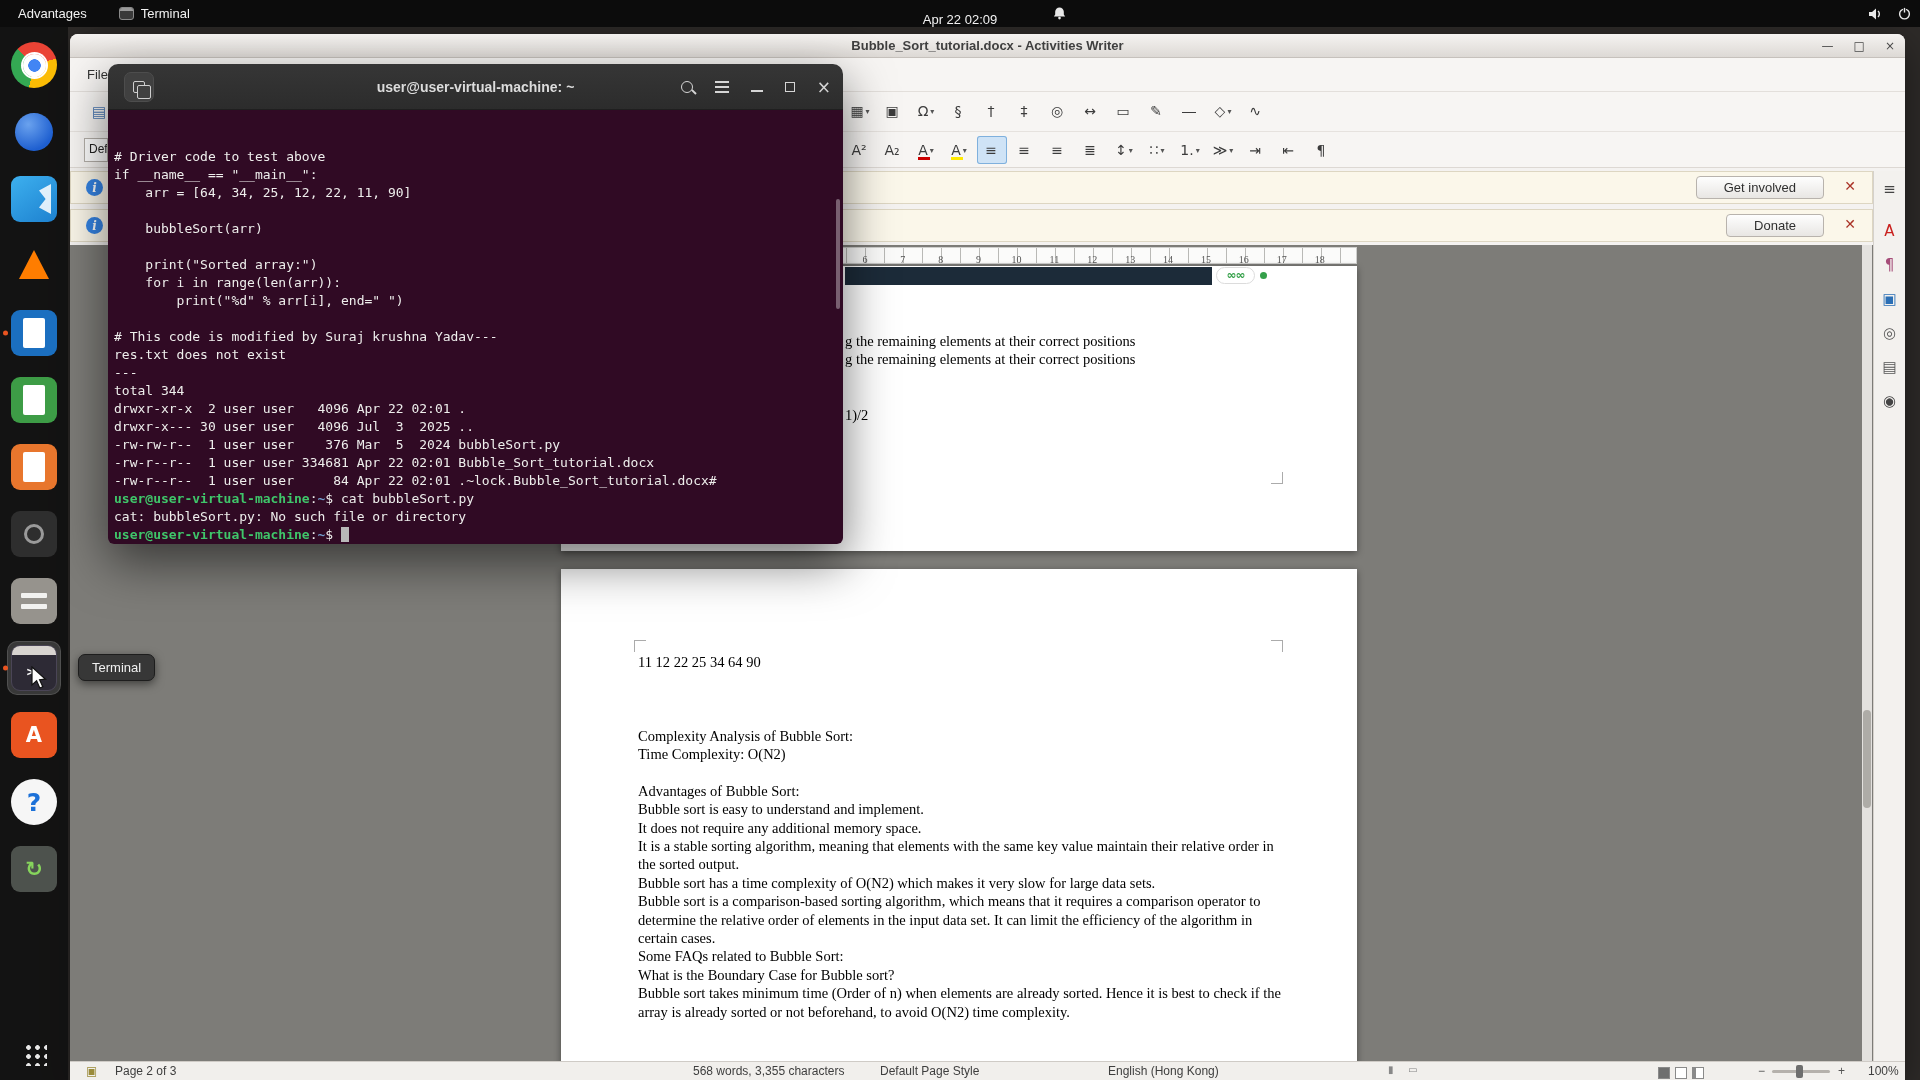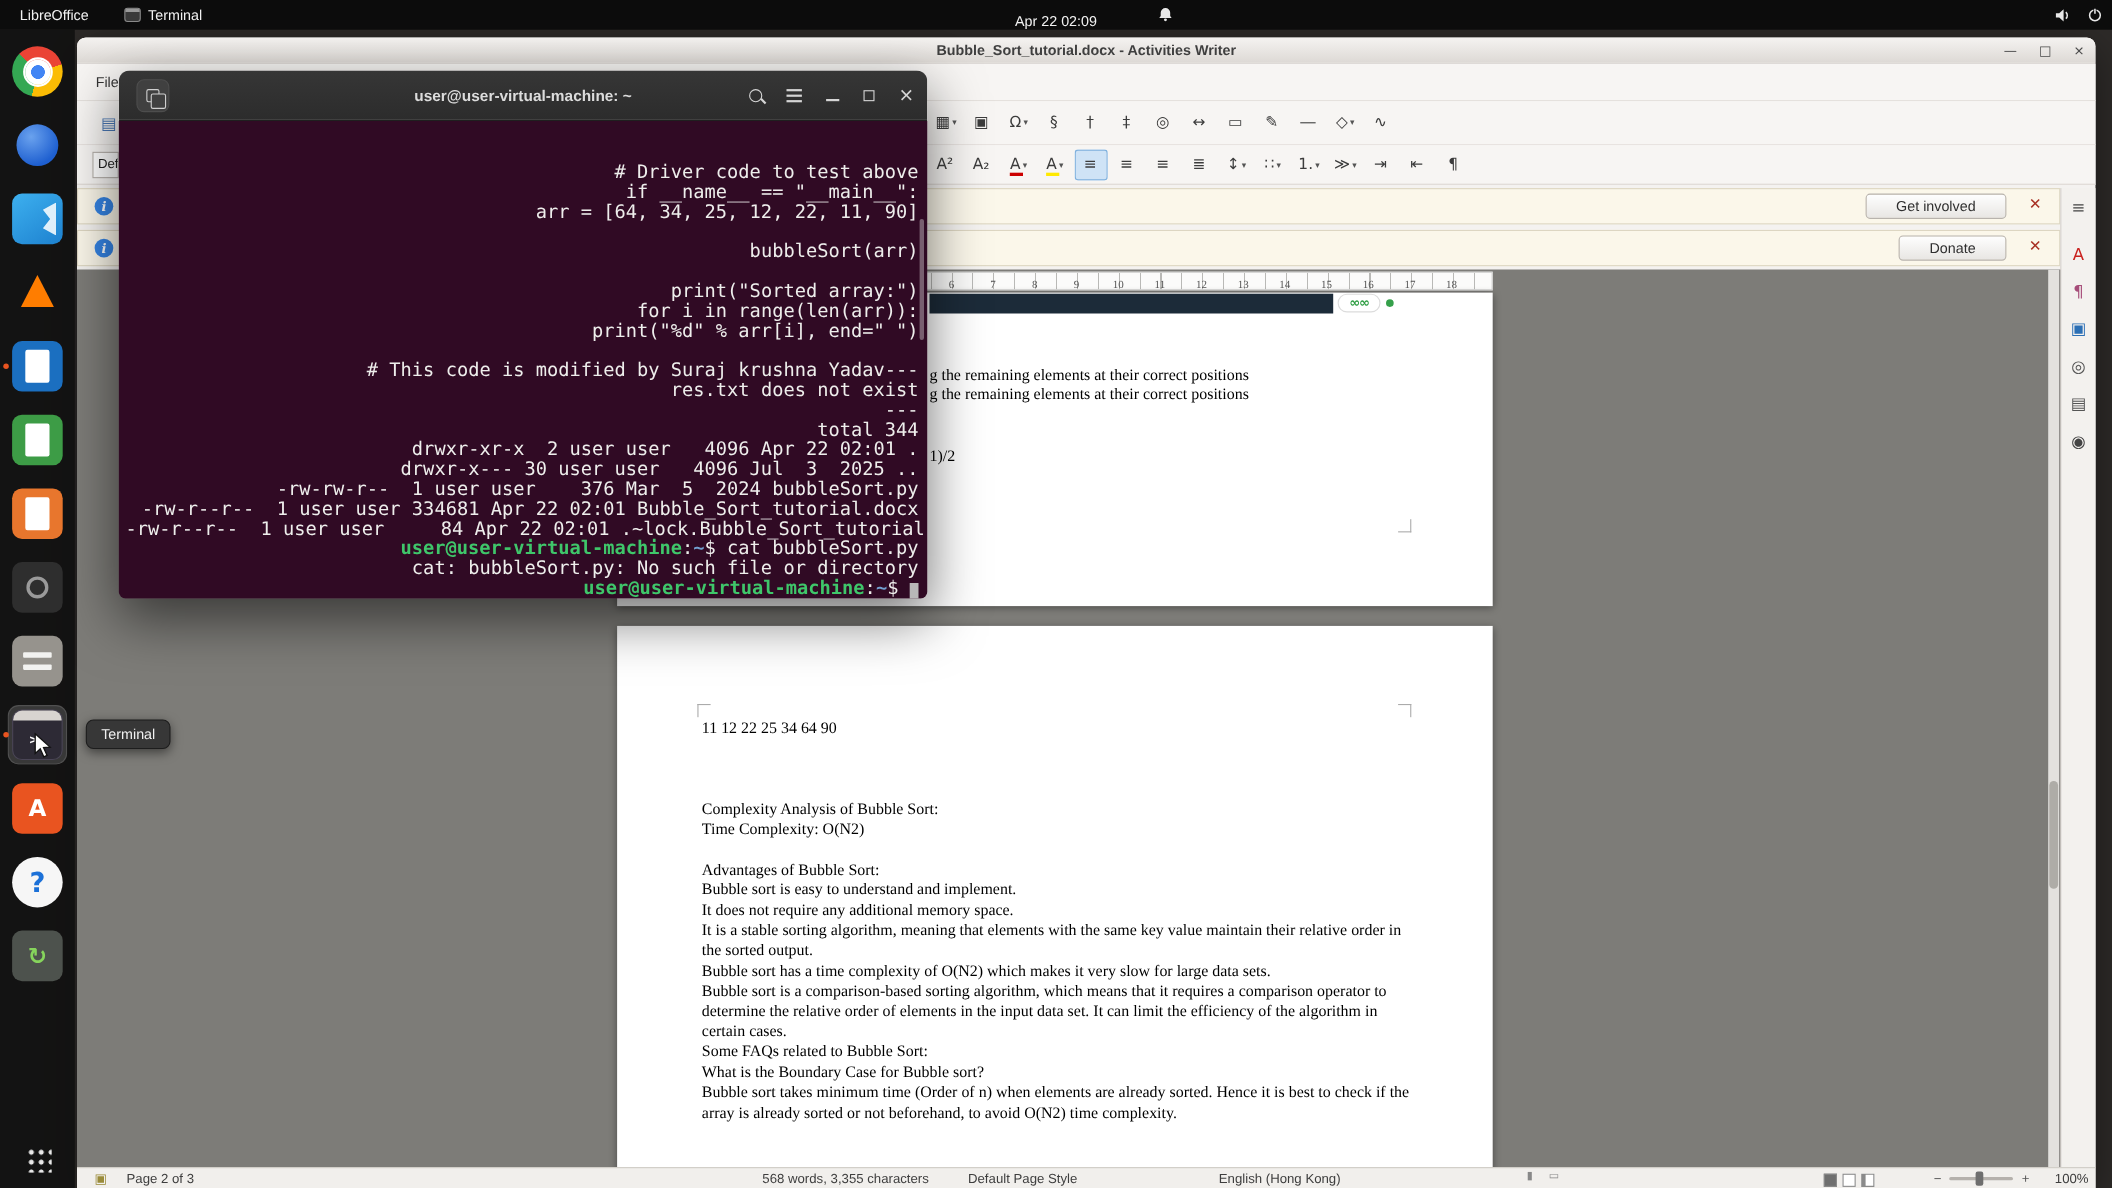--- a/index.html
+++ b/index.html
@@ -148,21 +148,21 @@
           border-radius:2px; background:#404040; }
   .t-hbtns { position:absolute; right:12px; top:0; height:46px; display:flex; align-items:center; gap:22px; }
   .t-search { width:12px; height:12px; border:1.7px solid #d5d5d5; border-radius:50%; position:relative; }
   .t-search::after { content:""; position:absolute; left:9px; top:9px; width:6px; height:1.7px; background:#d5d5d5; transform:rotate(45deg); }
   .t-menu { width:14px; height:2px; background:#d5d5d5; box-shadow:0 -5px 0 #d5d5d5,0 5px 0 #d5d5d5; }
   .t-min { width:12px; height:2px; background:#d5d5d5; margin-top:8px; }
   .t-max { width:10px; height:10px; border:1.7px solid #d5d5d5; }
   .t-close { color:#d5d5d5; font-size:17px; line-height:1; font-family:"DejaVu Sans",sans-serif; }
   .t-body { position:absolute; left:0; top:46px; right:0; bottom:0; background:#300a24; border-radius:0 0 6px 6px;
           overflow:hidden; padding:38px 8px 6px 6px;
-          font-family:"DejaVu Sans Mono",monospace; font-size:17px; line-height:18px; color:#eeeeec;text-align:right; }
+          font-family:"DejaVu Sans Mono",monospace; font-size:13px; line-height:18px; color:#eeeeec; }
   .tline { white-space:pre; min-height:18px; }
   .t-green { color:#3fc66a; font-weight:bold; }
   .t-blue { color:#729fcf; font-weight:bold; }
   .t-cursor { display:inline-block; width:8px; height:15px; background:#b8b8b8; vertical-align:text-bottom; }
   .t-scroll { position:absolute; right:3px; top:135px; width:4px; height:110px; background:rgba(255,255,255,.35); border-radius:2px; }
 
   svg { display:block; }
 </style>
 </head>
 <body>
@@ -479,21 +479,21 @@
       <div class="tline"># Driver code to test above</div><div class="tline">if __name__ == "__main__":</div><div class="tline">    arr = [64, 34, 25, 12, 22, 11, 90]</div><div class="tline"></div><div class="tline">    bubbleSort(arr)</div><div class="tline"></div><div class="tline">    print("Sorted array:")</div><div class="tline">    for i in range(len(arr)):</div><div class="tline">        print("%d" % arr[i], end=" ")</div><div class="tline"></div><div class="tline"># This code is modified by Suraj krushna Yadav---</div><div class="tline">res.txt does not exist</div><div class="tline">---</div><div class="tline">total 344</div><div class="tline">drwxr-xr-x  2 user user   4096 Apr 22 02:01 .</div><div class="tline">drwxr-x--- 30 user user   4096 Jul  3  2025 ..</div><div class="tline">-rw-rw-r--  1 user user    376 Mar  5  2024 bubbleSort.py</div><div class="tline">-rw-r--r--  1 user user 334681 Apr 22 02:01 Bubble_Sort_tutorial.docx</div><div class="tline">-rw-r--r--  1 user user     84 Apr 22 02:01 .~lock.Bubble_Sort_tutorial.docx#</div></div>
       <div class="tline"><span class="t-green">user@user-virtual-machine</span><span>:</span><span class="t-blue">~</span><span>$ </span><span>cat bubbleSort.py</span></div>
       <div class="tline">cat: bubbleSort.py: No such file or directory</div>
       <div class="tline"><span class="t-green">user@user-virtual-machine</span><span>:</span><span class="t-blue">~</span><span>$ </span><span class="t-cursor"></span></div>
     </div>
     <div class="t-scroll"></div>
   </div>
 
   <div class="topbar">
     <div class="tb-left">
-      <span class="tb-activities">LibreOffice</span>
+      <span class="tb-activities">Advantages</span>
       <span class="tb-app">
         <span class="tb-appicon"></span>
         <span>Terminal</span>
       </span>
     </div>
     <div class="tb-center">
       <span>Apr 22 02:09</span>
     </div>
     <span class="tb-bell">
       <svg width="15" height="16" viewBox="0 0 16 16">

